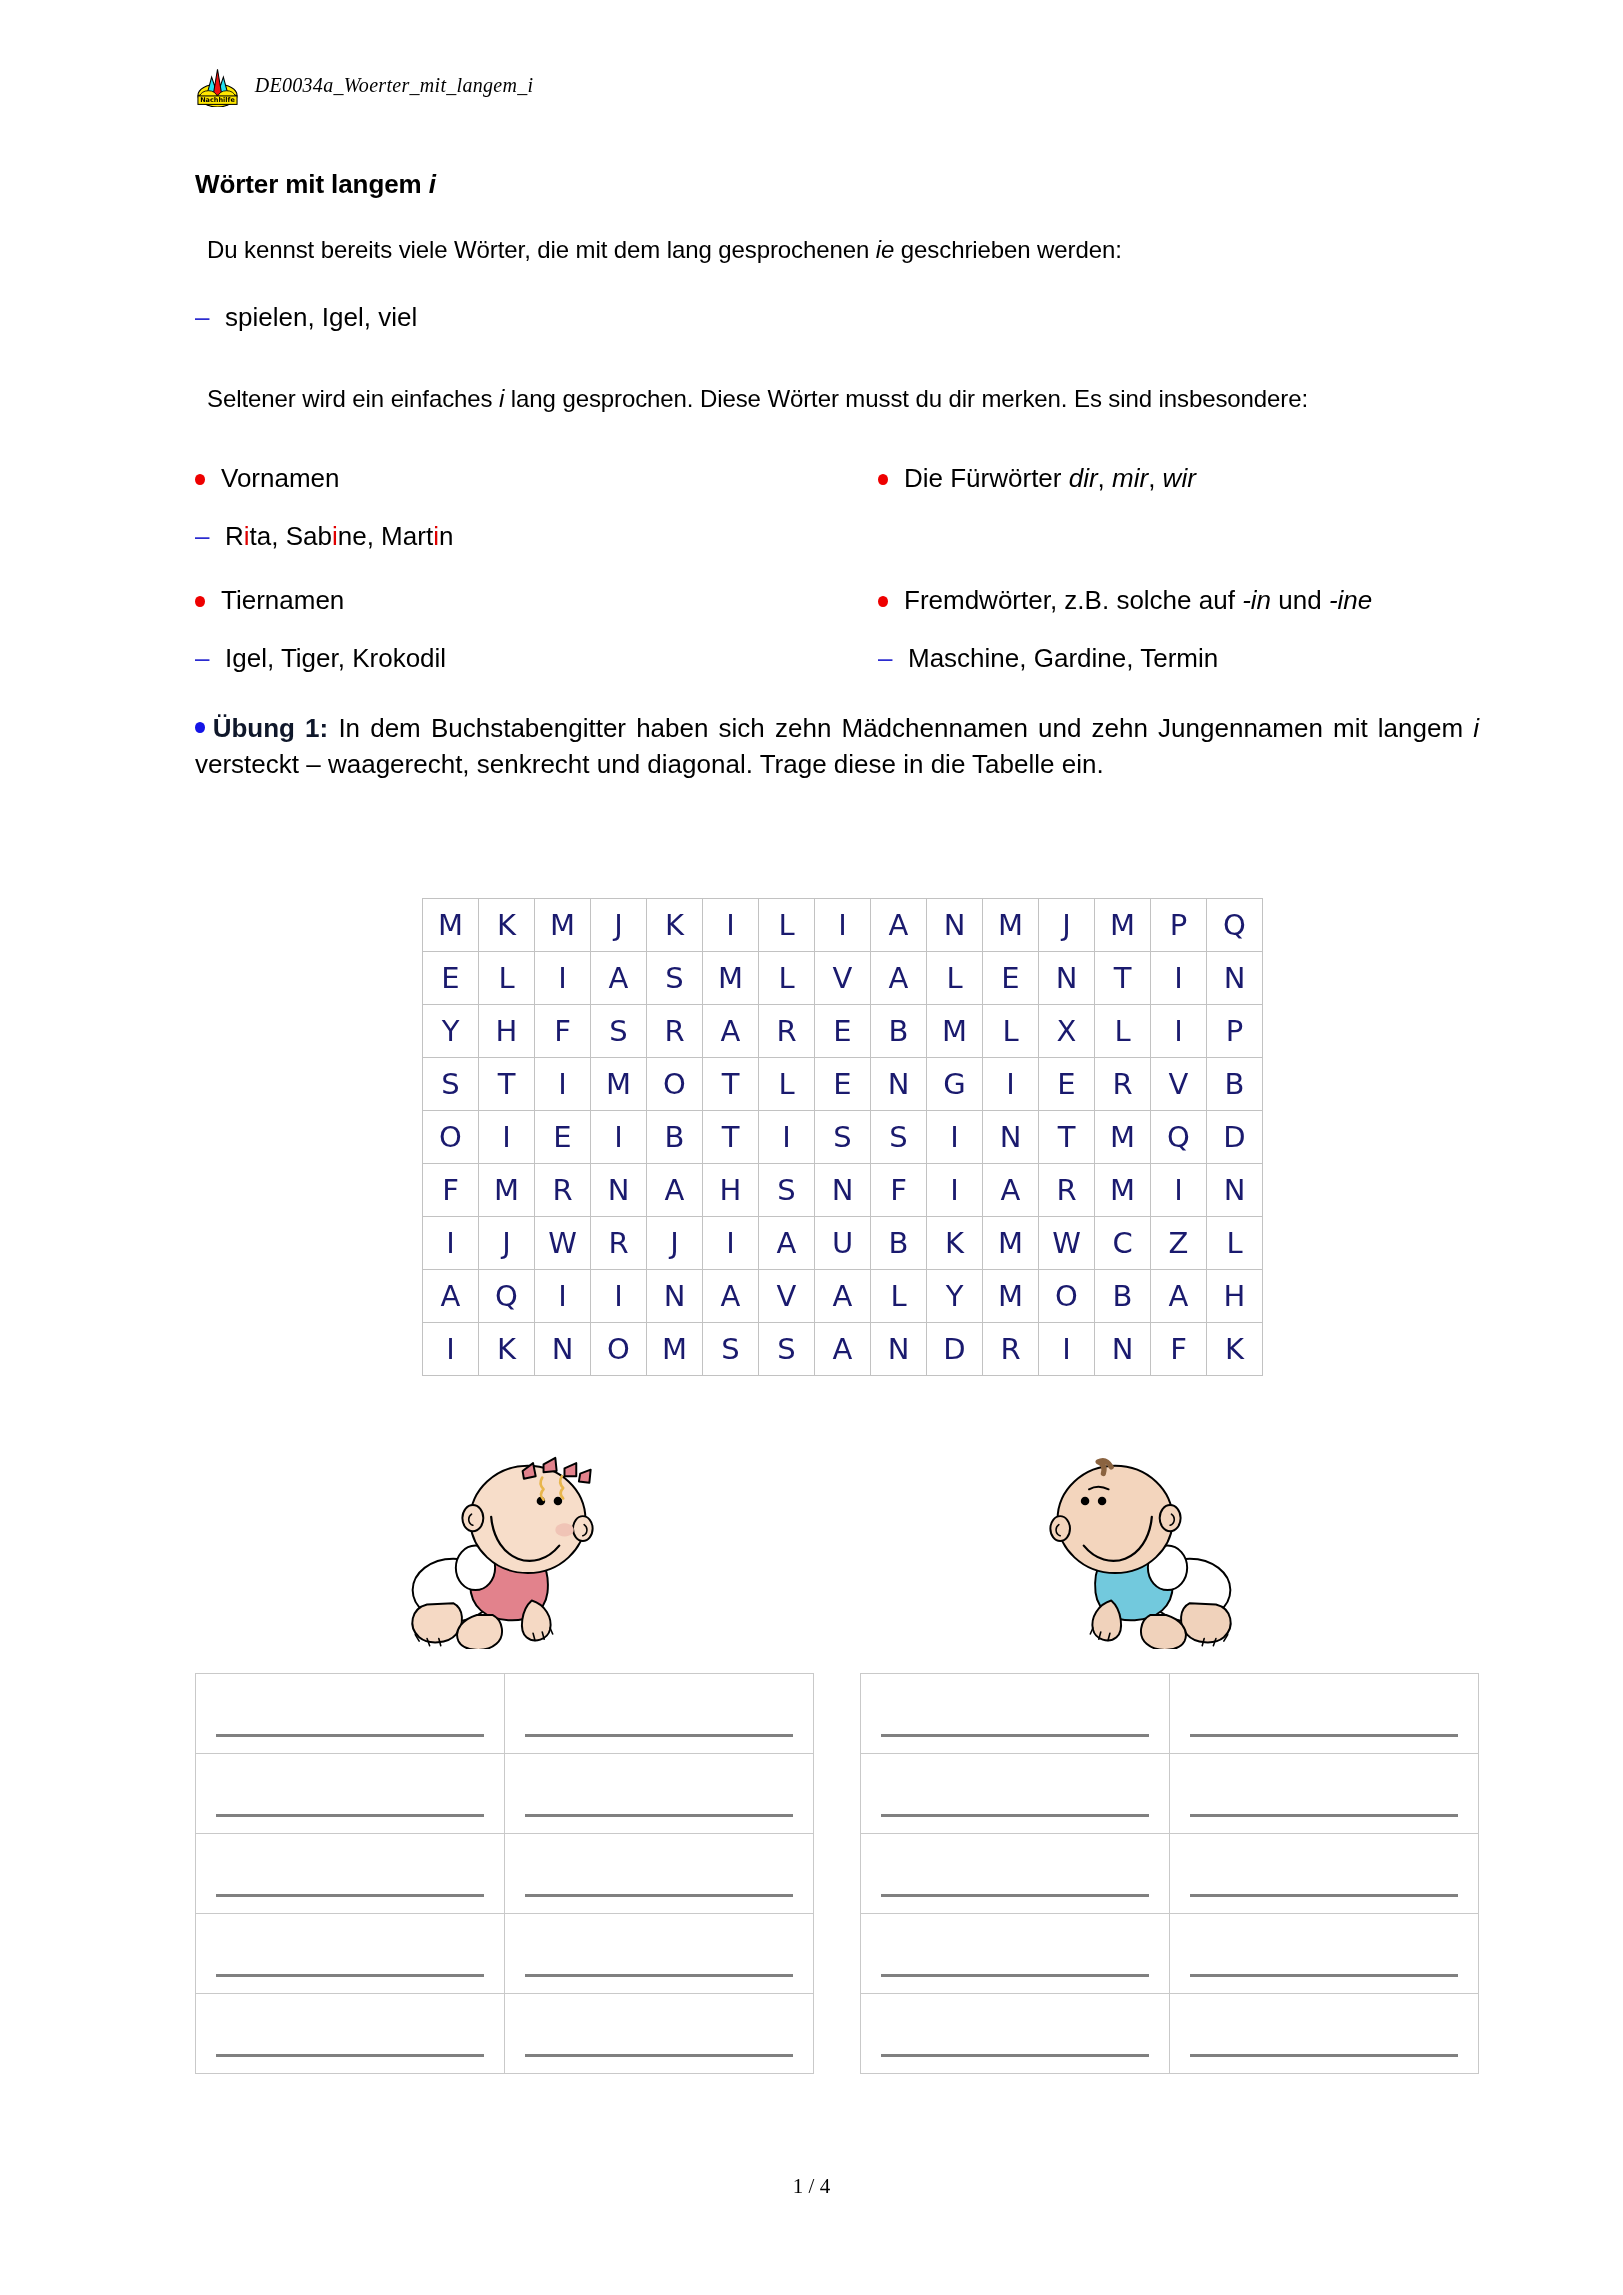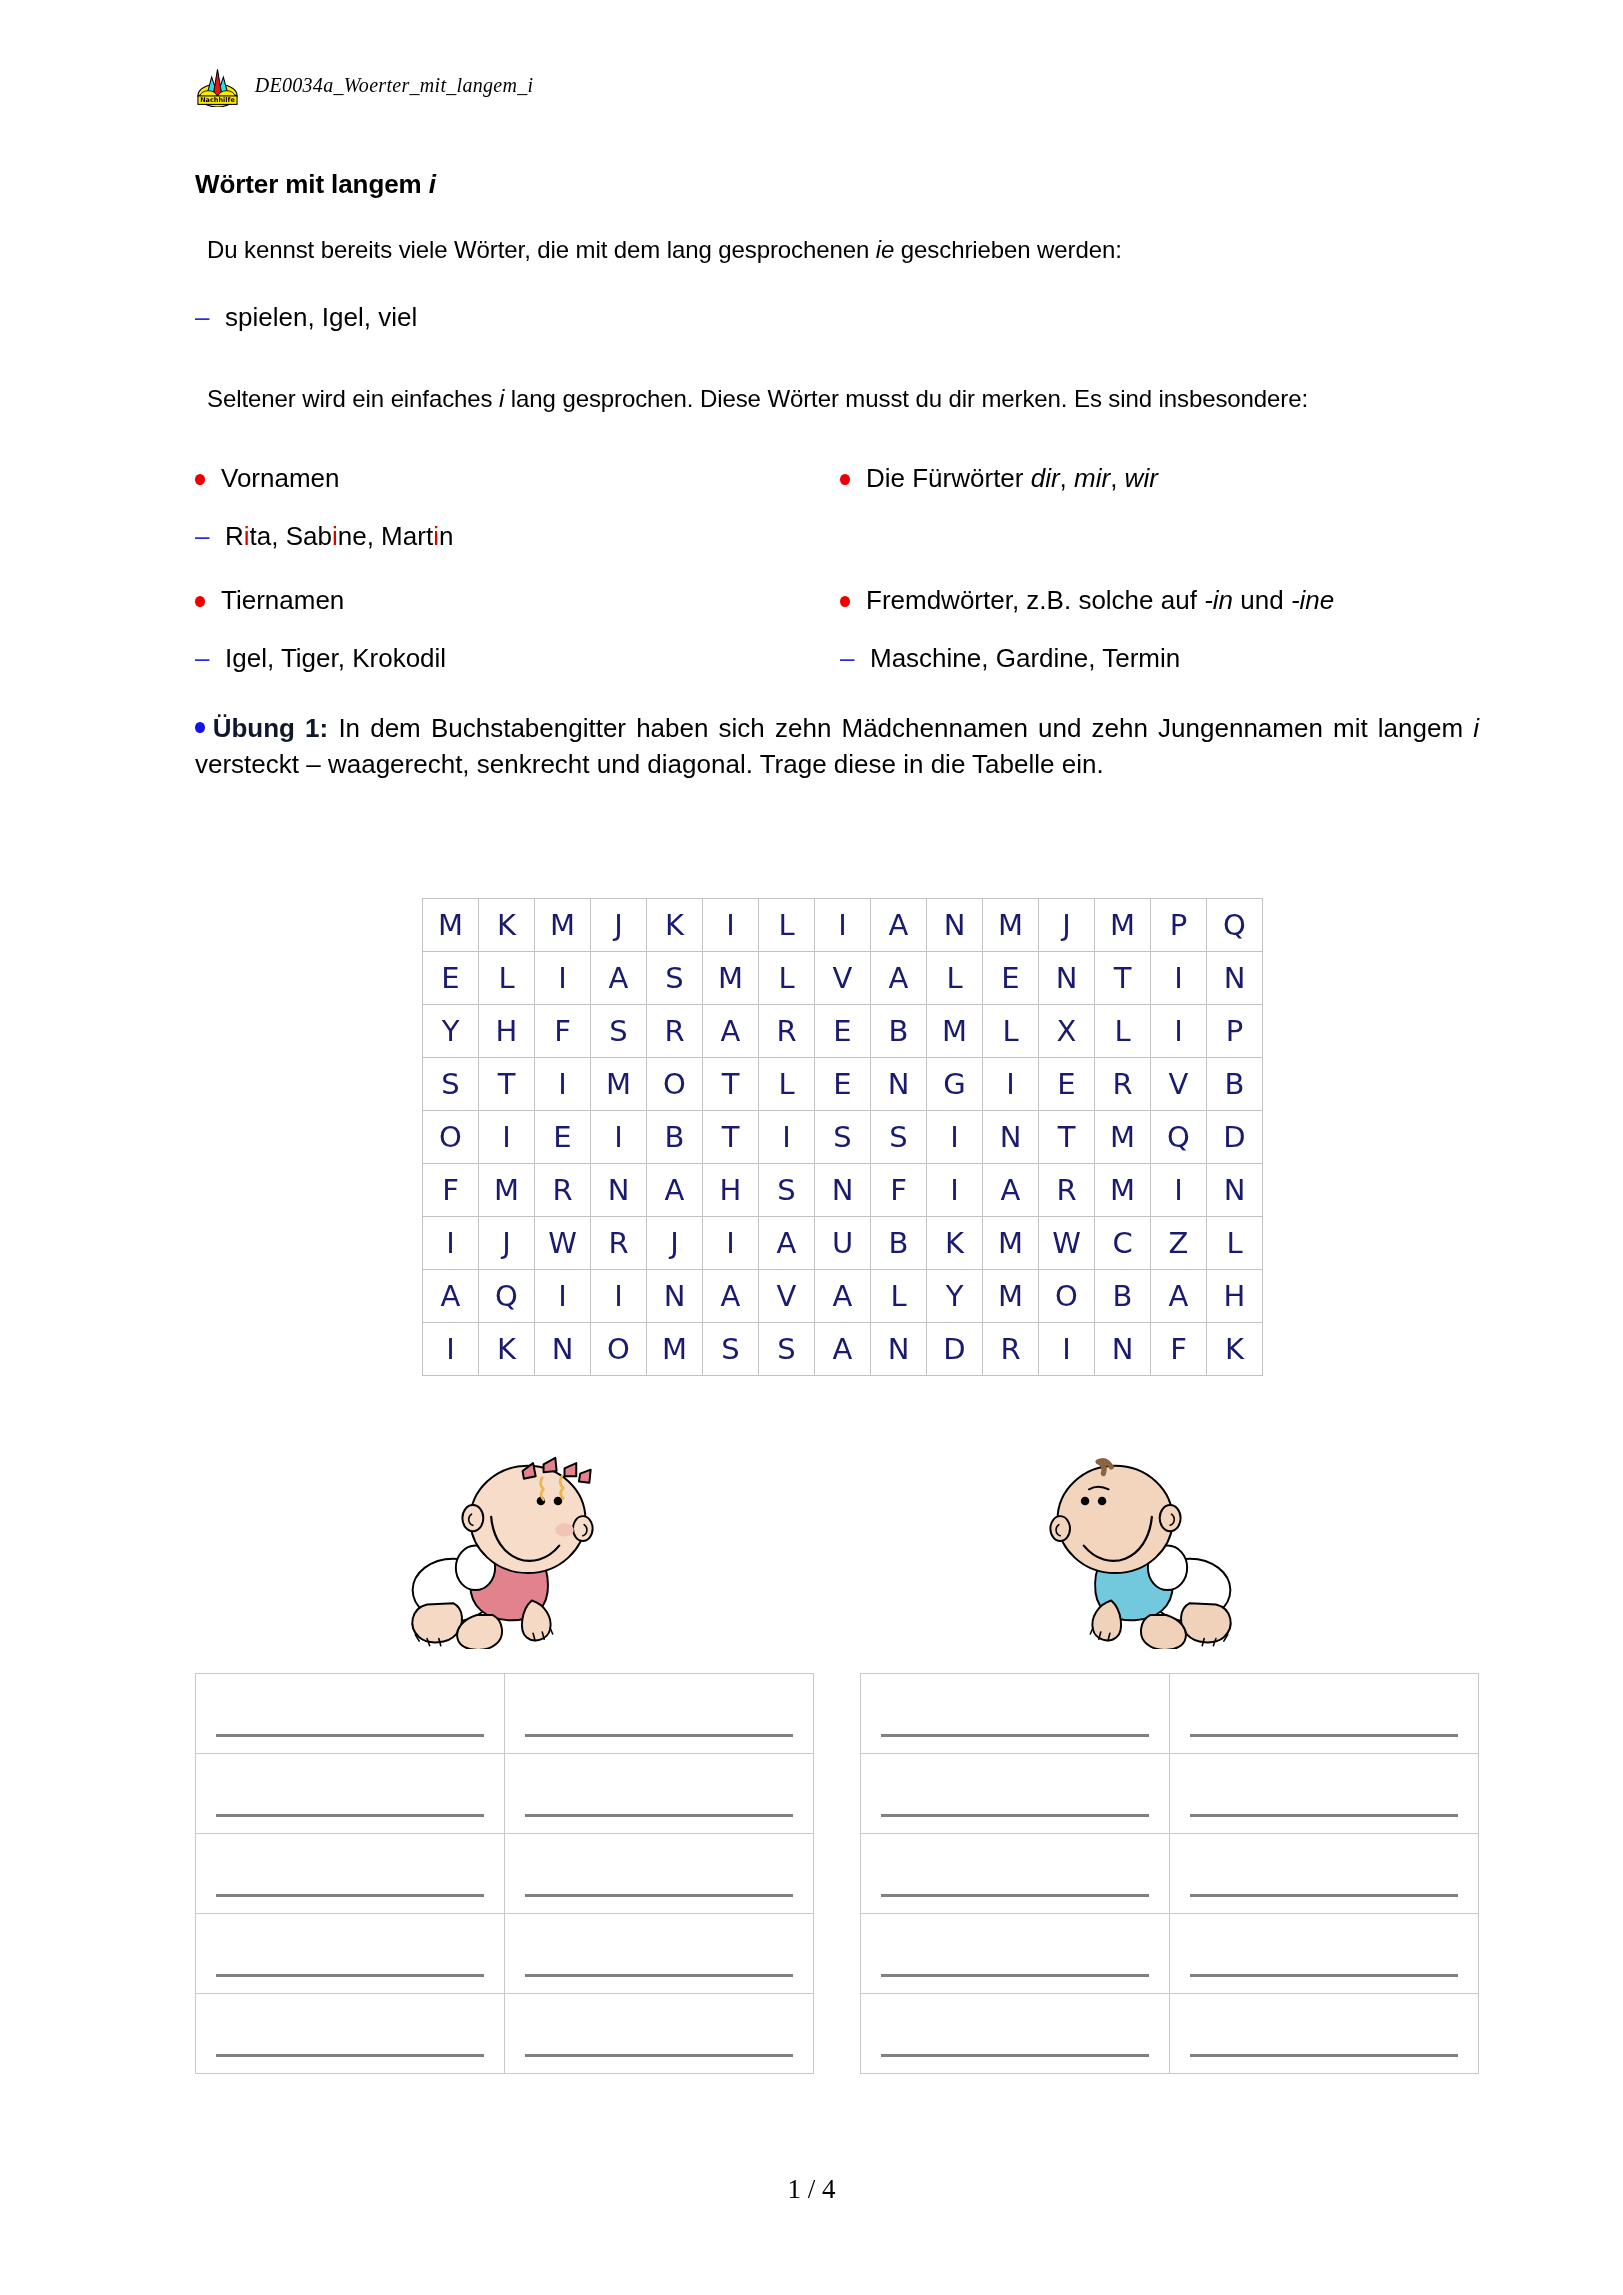--- a/index.html
+++ b/index.html
@@ -83,20 +83,21 @@
     width: 30px;
     flex: 0 0 30px;
     font-size: 26px;
   }
   .dash-text .hl { color: #e00000; }
 
   
   .two-col {
     display: flex;
     width: 100%;
+    gap: 38px;
   }
   .col-l { width: 645px; flex: 0 0 645px; }
   .col-r { flex: 1 1 auto; }
 
   .bullet-item {
     display: flex;
     align-items: baseline;
     font-size: 26px;
     line-height: 1.38;
   }
@@ -201,21 +202,21 @@
   }
 
   
   .footer {
     position: absolute;
     left: 0;
     top: 2174px;
     width: 1623px;
     text-align: center;
     font-family: "Liberation Serif", serif;
-    font-size: 27px;
+    font-size: 21px;
     color: #000;
   }
 </style>
 </head>
 <body>
 
 <div class="doc-header">
   <div class="logo">
     <svg width="43" height="43" viewBox="0 0 66 66" xmlns="http://www.w3.org/2000/svg">
 

